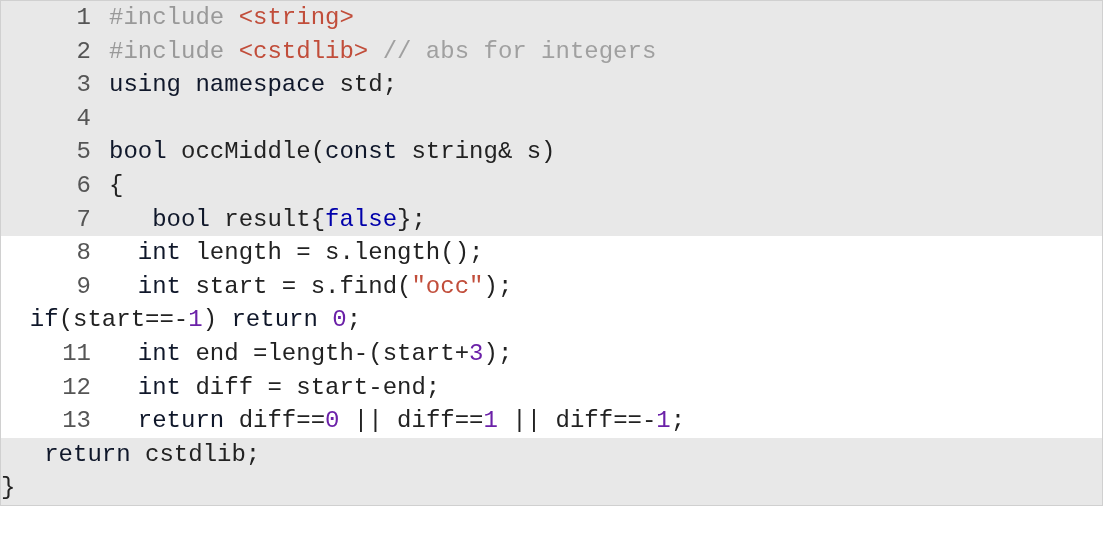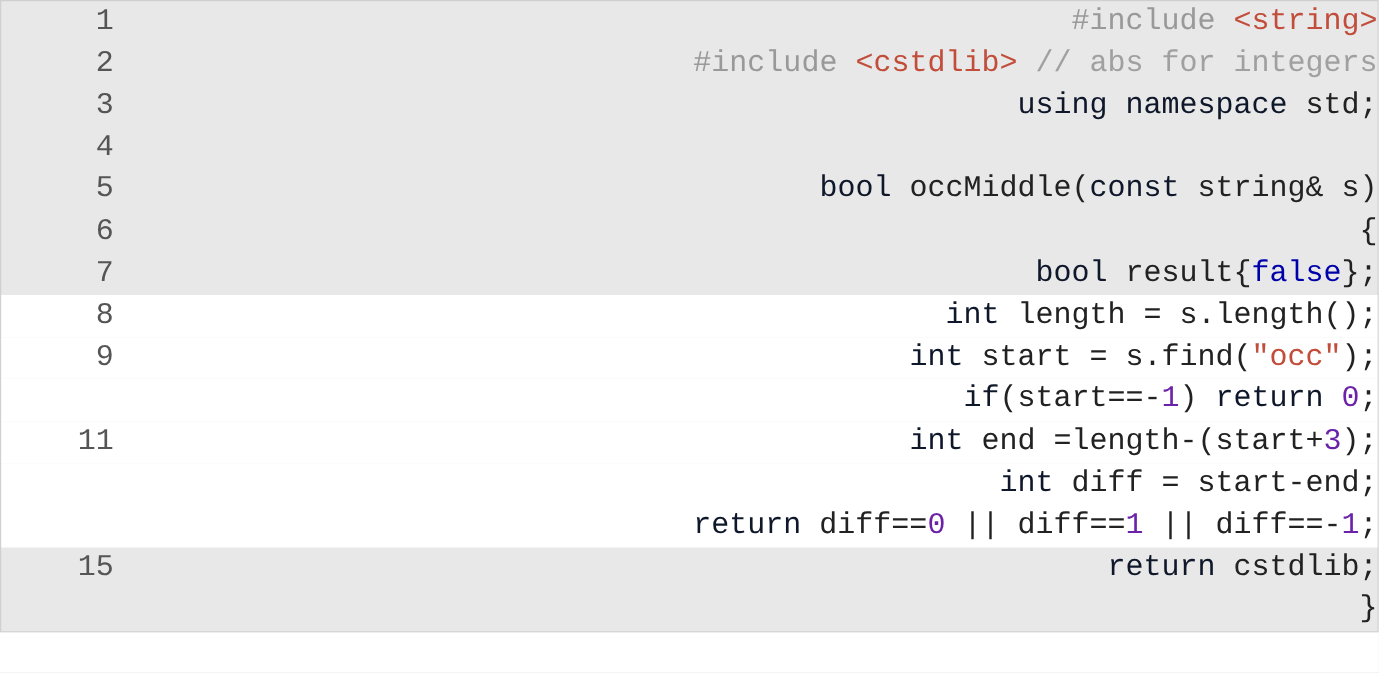--- a/index.html
+++ b/index.html
@@ -27,21 +27,20 @@
     width: 90px;
     text-align: right;
     padding-right: 18px;
     color: #555;
     user-select: none;
     flex-shrink: 0;
   }
   .code {
     flex: 1;
     color: #222;
-    text-align: right;
   }
   .tok-pp    { color: #999999; }   
   .tok-inc   { color: #c14d3a; }   
   .tok-cm    { color: #a0a0a0; }   
   .tok-kw    { color: #0f172a; }   
   .tok-kw2   { color: #0000aa; }   
   .tok-str   { color: #c14d3a; }   
   .tok-num   { color: #6b21a8; }      
 </style>
 </head>
@@ -52,17 +51,17 @@
     <div class="line"><span class="gutter">2</span><span class="code"><span class="tok-pp">#include</span><span> </span><span class="tok-inc">&lt;cstdlib&gt;</span><span> </span><span class="tok-cm">// abs for integers</span></span></div>
     <div class="line"><span class="gutter">3</span><span class="code"><span class="tok-kw">using</span><span> </span><span class="tok-kw">namespace</span><span> std;</span></span></div>
     <div class="line"><span class="gutter">4</span><span class="code"></span></div>
     <div class="line"><span class="gutter">5</span><span class="code"><span class="tok-kw">bool</span><span> occMiddle(</span><span class="tok-kw">const</span><span> string&amp; s)</span></span></div>
     <div class="line"><span class="gutter">6</span><span class="code"><span>{</span></span></div>
     <div class="line"><span class="gutter">7</span><span class="code">   <span class="tok-kw">bool</span><span> result{</span><span class="tok-kw2">false</span><span>};</span></span></div>
     <div class="line hl"><span class="gutter">8</span><span class="code">  <span class="tok-kw">int</span><span> length = s.length();</span></span></div>
     <div class="line hl"><span class="gutter">9</span><span class="code">  <span class="tok-kw">int</span><span> start = s.find(</span><span class="tok-str">"occ"</span><span>);</span></span></div>
     <div class="line hl"><span class="code">  <span class="tok-kw">if</span><span>(start==-</span><span class="tok-num">1</span><span>) </span><span class="tok-kw">return</span><span> </span><span class="tok-num">0</span><span>;</span></span></div>
     <div class="line hl"><span class="gutter">11</span><span class="code">  <span class="tok-kw">int</span><span> end =length-(start+</span><span class="tok-num">3</span><span>);</span></span></div>
-    <div class="line hl"><span class="code">  <span class="tok-kw">int</span><span> diff = start-end;</span></span></div>
-    <div class="line hl"><span class="code">  <span class="tok-kw">return</span><span> diff==</span><span class="tok-num">0</span><span> || diff==</span><span class="tok-num">1</span><span> || diff==-</span><span class="tok-num">1</span><span>;</span></span></div>
-    <div class="line"><span class="gutter">15</span><span class="code">   <span class="tok-kw">return</span><span> cstdlib;</span></span></div>
+    <div class="line hl"><span class="gutter">12</span><span class="code">  <span class="tok-kw">int</span><span> diff = start-end;</span></span></div>
+    <div class="line hl"><span class="gutter">13</span><span class="code">  <span class="tok-kw">return</span><span> diff==</span><span class="tok-num">0</span><span> || diff==</span><span class="tok-num">1</span><span> || diff==-</span><span class="tok-num">1</span><span>;</span></span></div>
+    <div class="line"><span class="code">   <span class="tok-kw">return</span><span> cstdlib;</span></span></div>
     <div class="line"><span class="code"><span>}</span></span></div>
   </div>
 
 </body></html>

